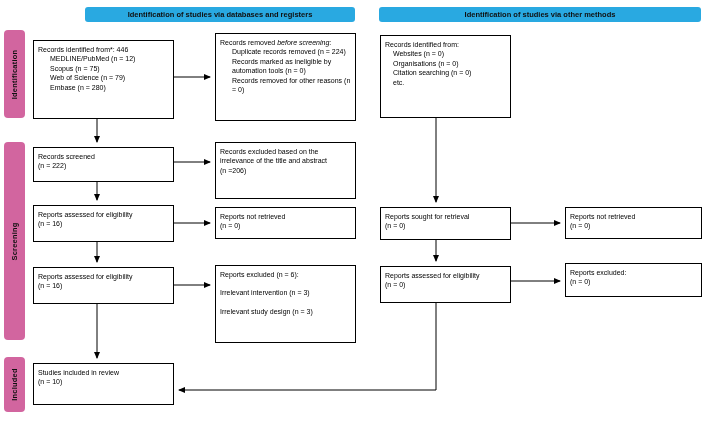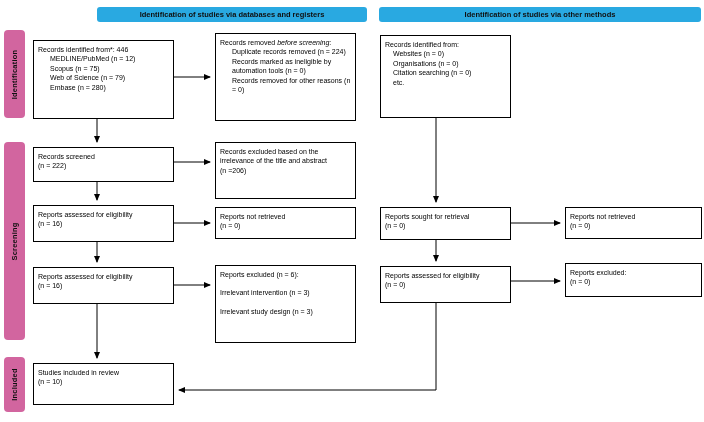--- a/index.html
+++ b/index.html
@@ -27,21 +27,21 @@
   .box .ind{padding-left:12px;}
   .box .ind-sm{padding-left:8px;}
   .gap{margin-top:9px;}
   svg.arrows{position:absolute;left:0;top:0;pointer-events:none;}
 </style>
 </head>
 <body>
 
 <div class="canvas">
 
-  <div class="hdr" style="left:85px;top:7px;width:270px;height:15px;margin-left:12px;">Identification of studies via databases and registers</div>
+  <div class="hdr" style="left:85px;top:7px;width:270px;height:15px;">Identification of studies via databases and registers</div>
   <div class="hdr" style="left:379px;top:7px;width:322px;height:15px;">Identification of studies via other methods</div>
 
   <div class="side" style="left:4px;top:30px;width:21px;height:88px;">
     <span>Identification</span>
   </div>
   <div class="side" style="left:4px;top:142px;width:21px;height:198px;">
     <span>Screening</span>
   </div>
   <div class="side" style="left:4px;top:357px;width:21px;height:55px;">
     <span>Included</span>

